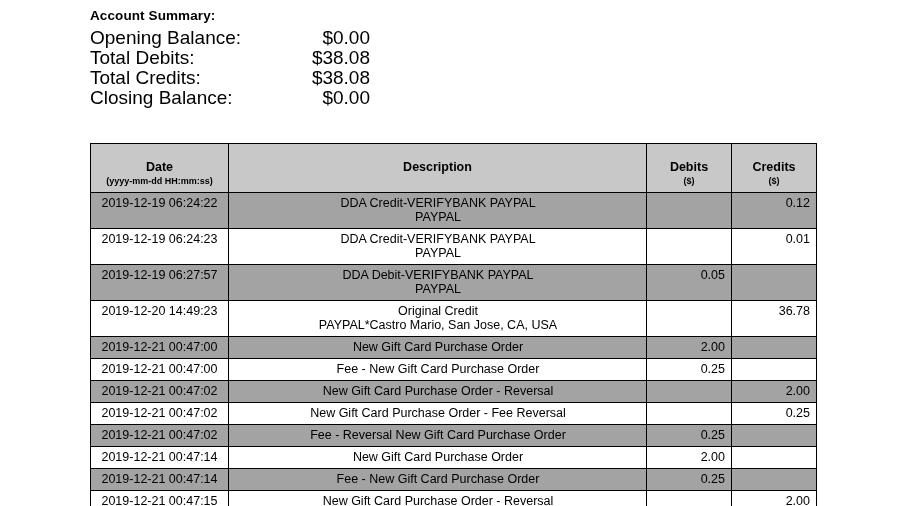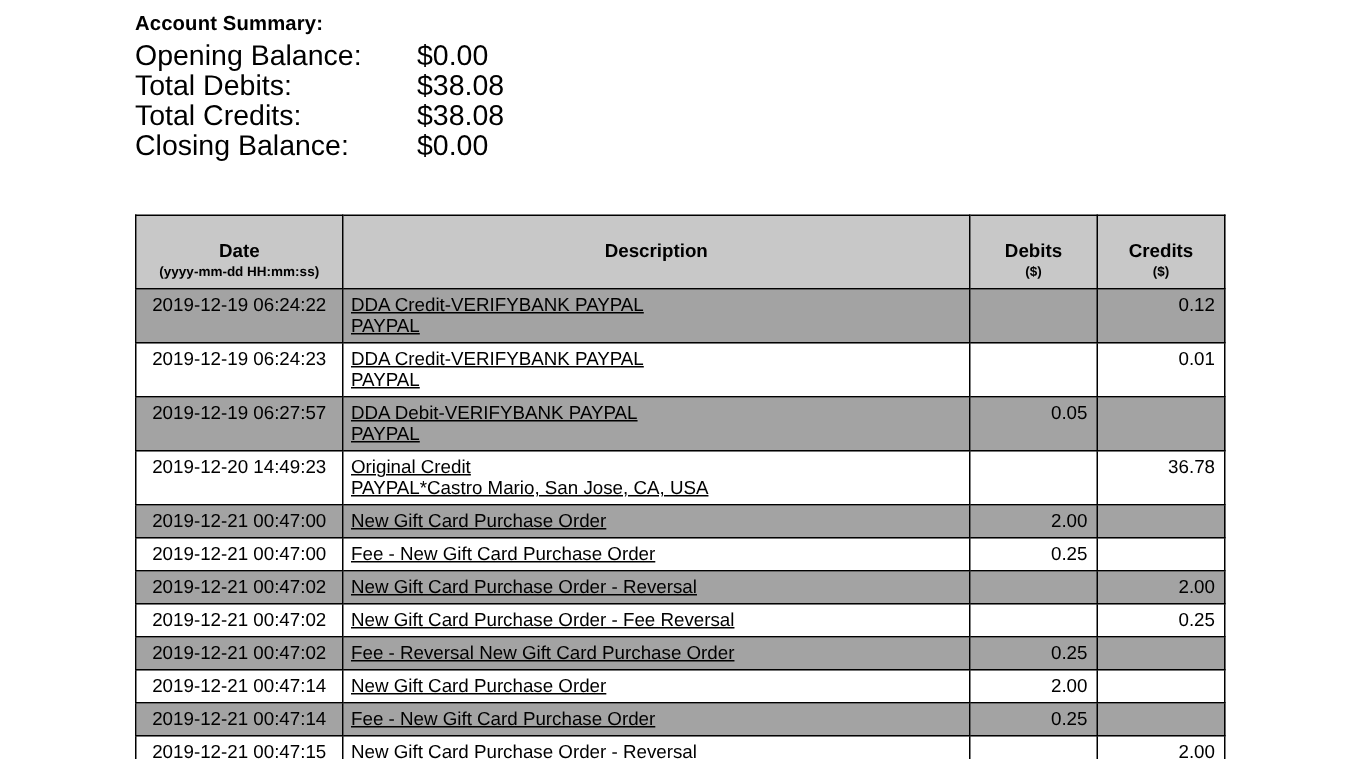--- a/index.html
+++ b/index.html
@@ -37,21 +37,21 @@
     display: flex;
     font-size: 19px;
     line-height: 20px;
   }
   .summary-label {
     width: 188px;
     text-align: left;
   }
   .summary-value {
     width: 92px;
-    text-align: left;
+    text-align: right;
   }
 
   
   .table-wrap {
     position: absolute;
     left: 90px;
     top: 143px;
     width: 726px;
   }
   table.txn {
@@ -81,23 +81,22 @@
   .col-desc   { width: 418px; }
   .col-debit  { width: 85px; }
   .col-credit { width: 85px; }
 
   table.txn td.date {
     text-align: center;
     padding: 3px 4px 4px 4px;
     white-space: nowrap;
   }
   table.txn td.desc {
-    text-align: left;
+    text-align: center;
     padding: 3px 4px 4px 5px;
-    text-decoration: underline;
   }
   table.txn td.amt {
     text-align: right;
     padding: 3px 6px 4px 4px;
     white-space: nowrap;
   }
   .desc-line2 {
     display: block;
   }
   tr.shaded td {

